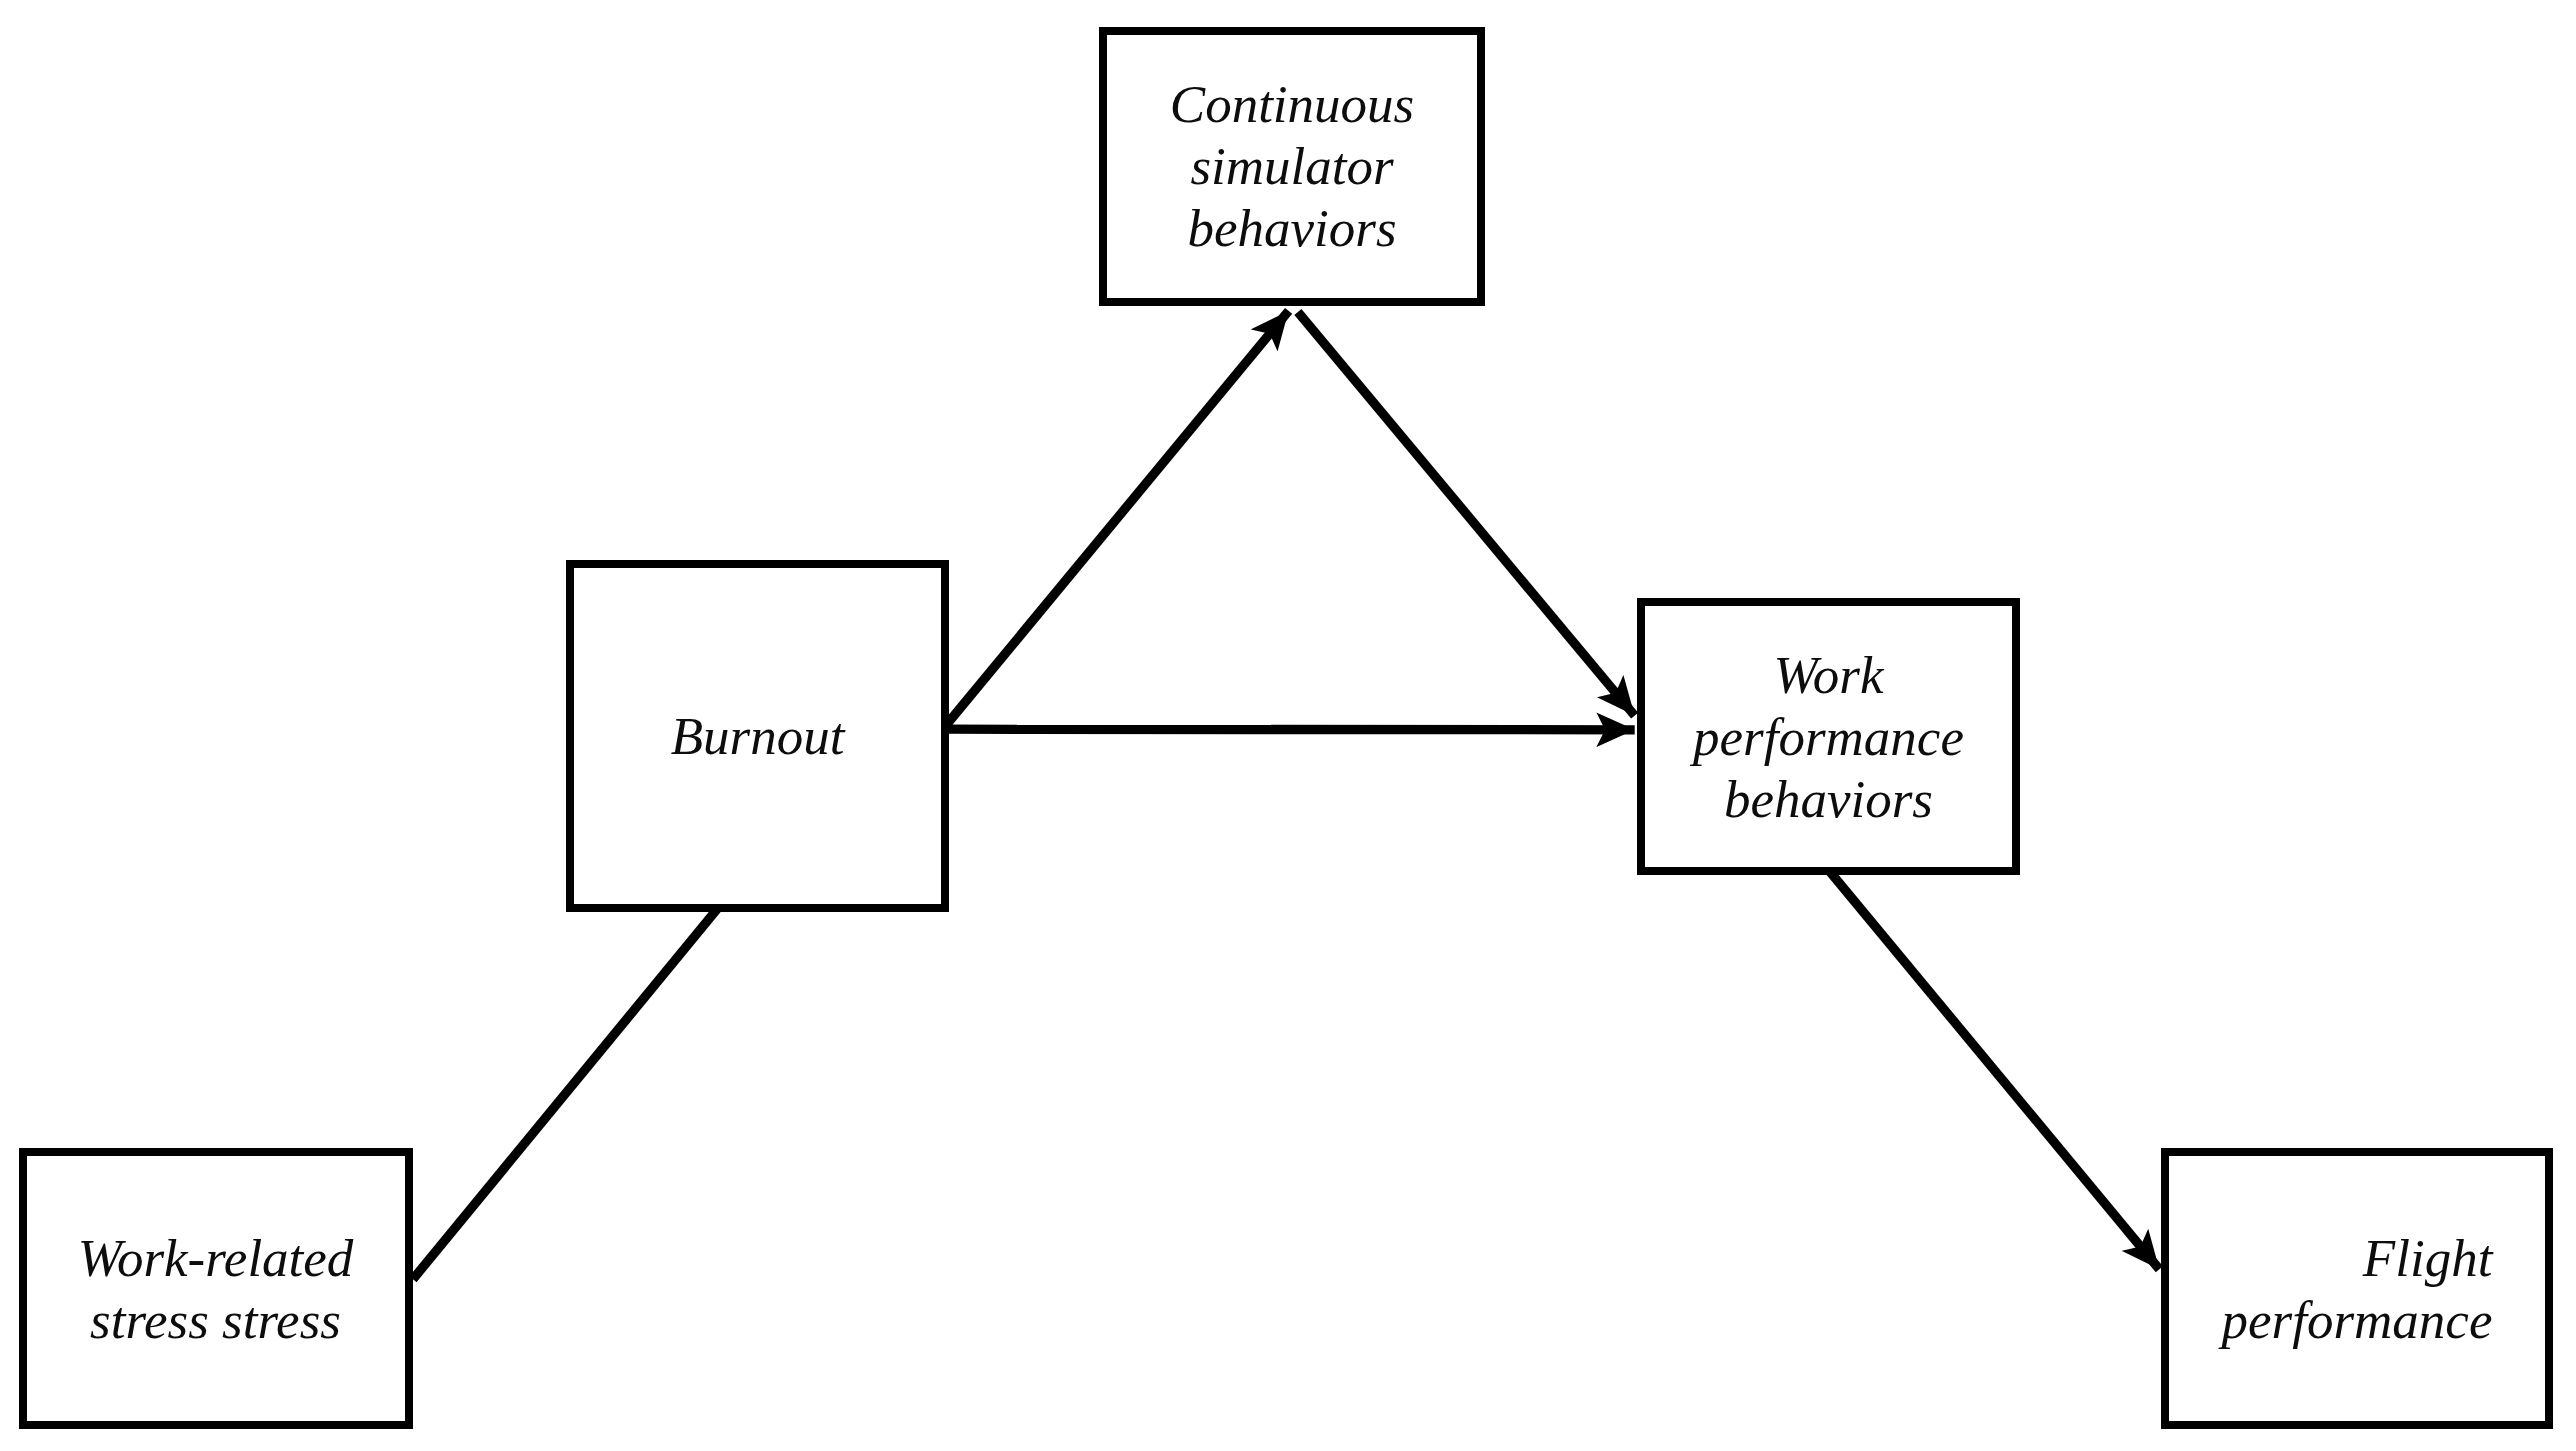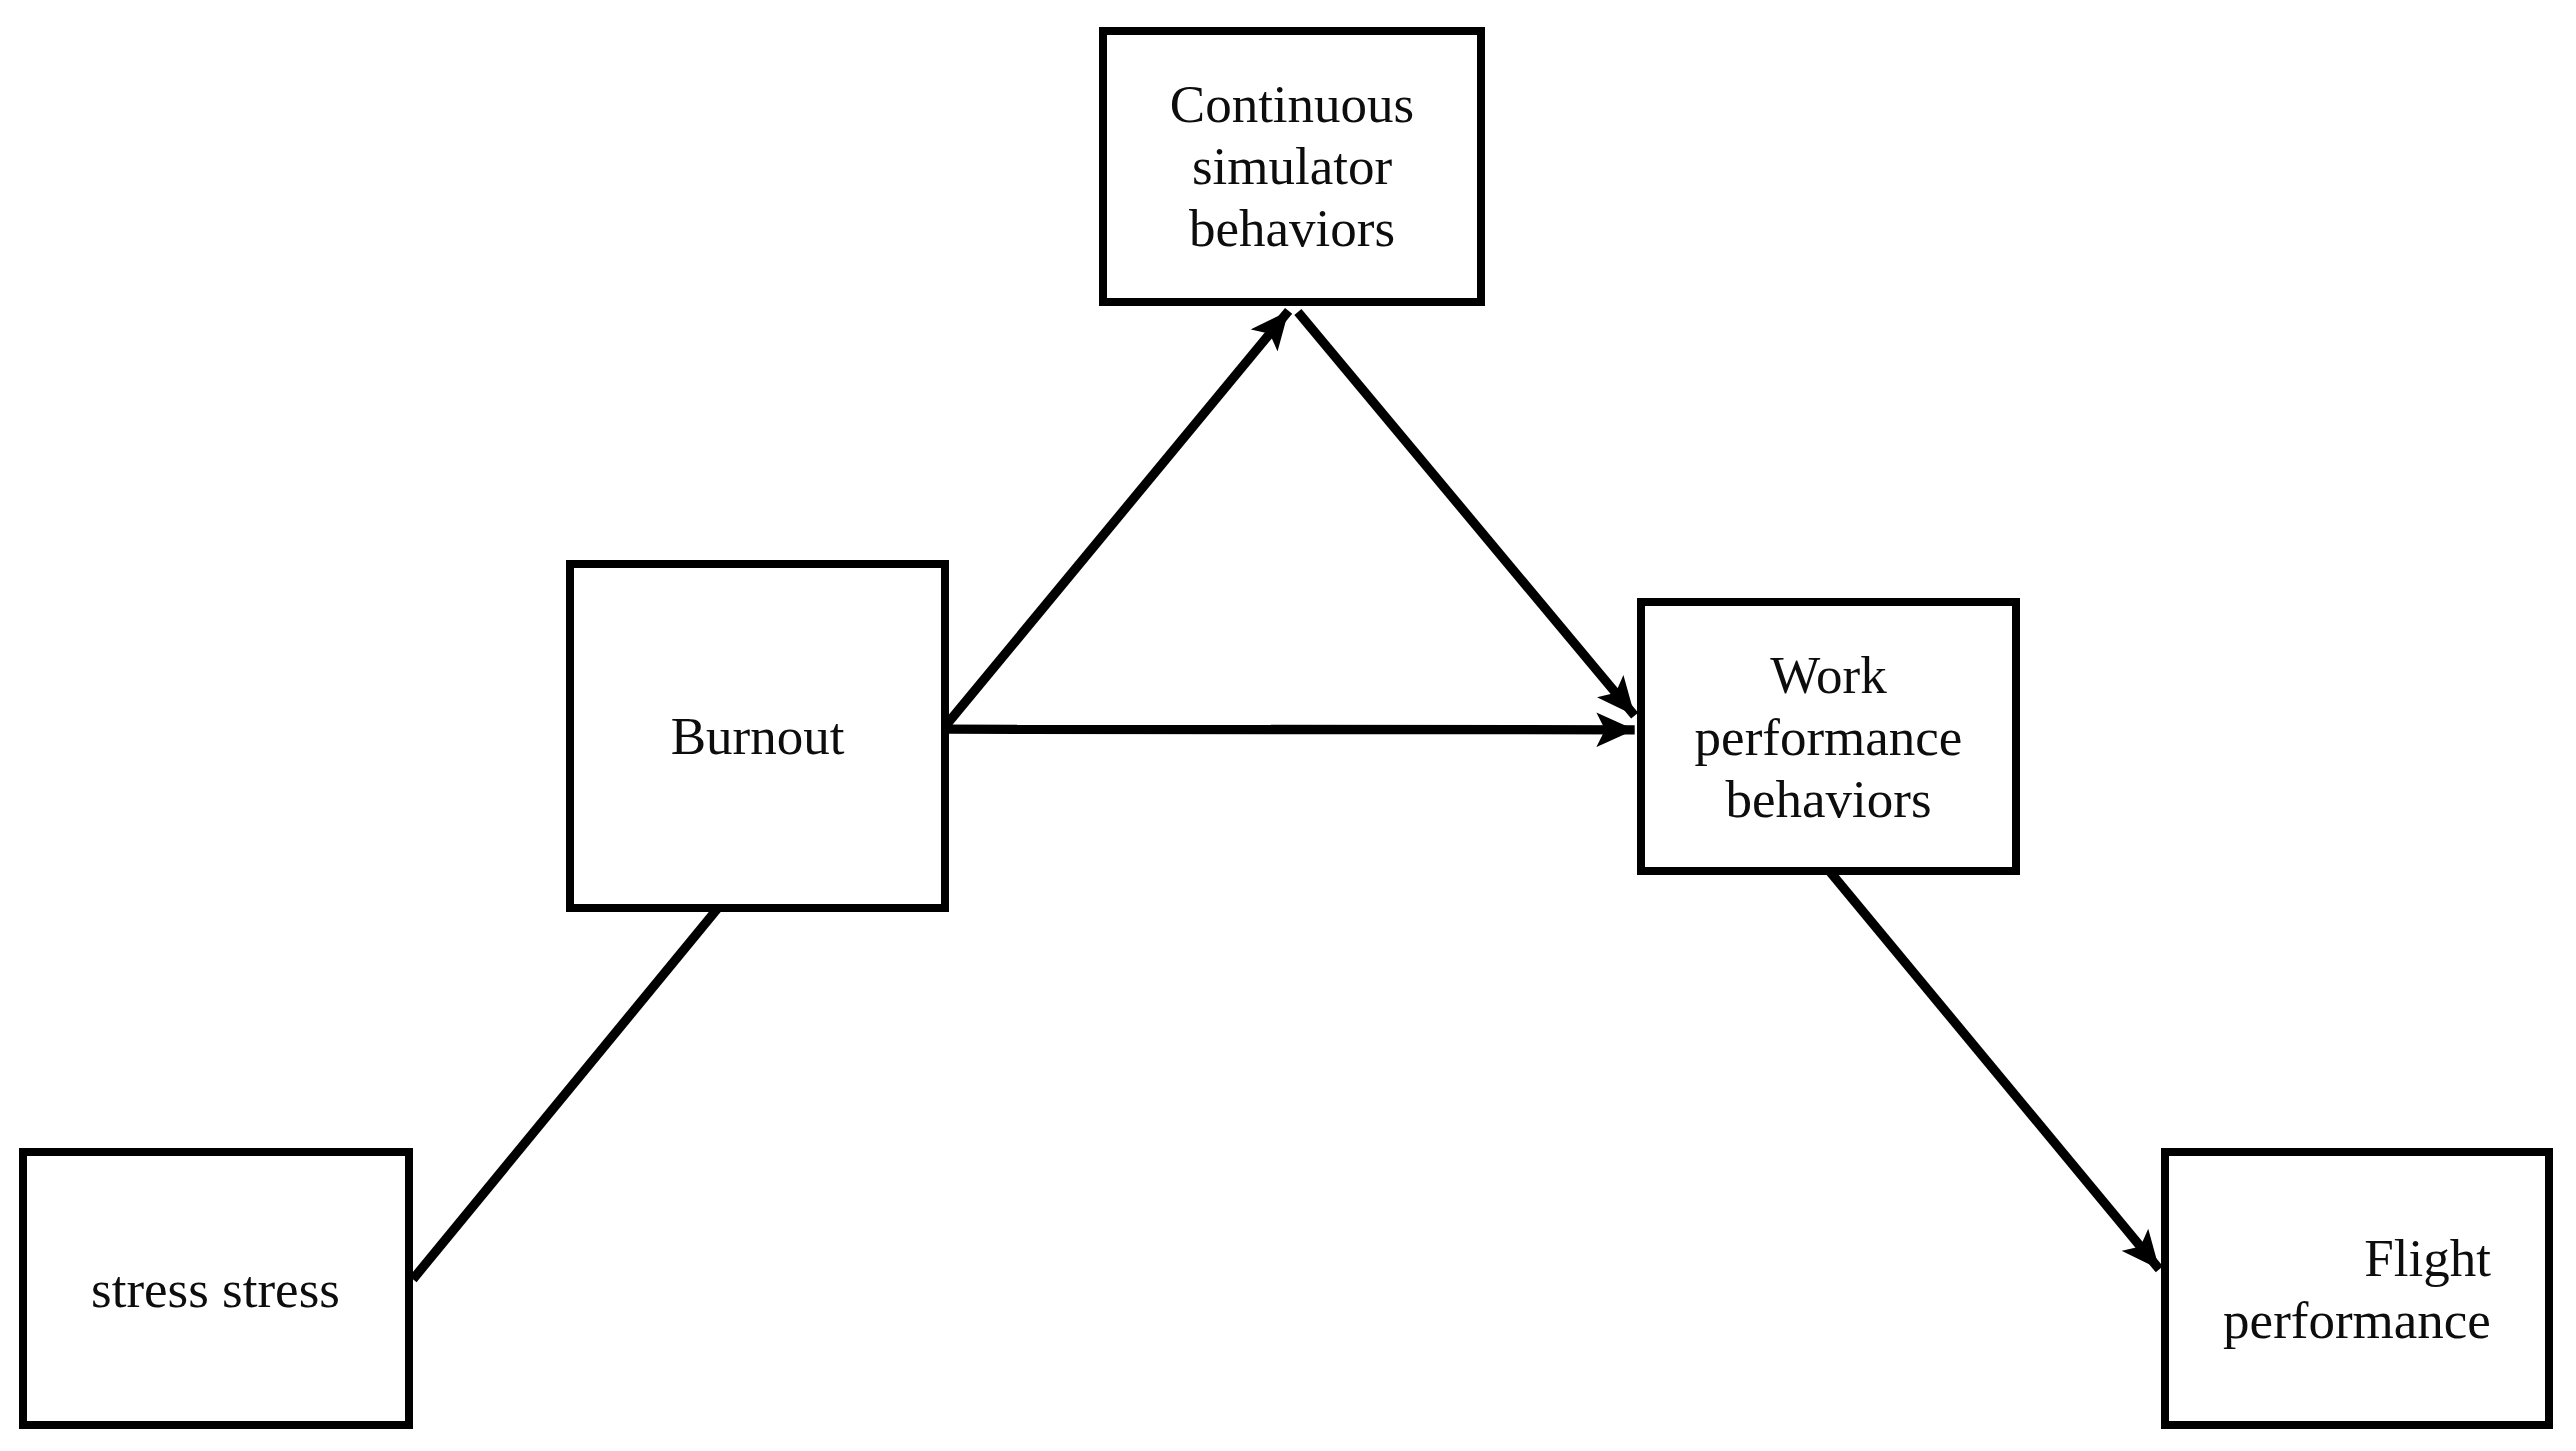--- a/index.html
+++ b/index.html
@@ -24,20 +24,21 @@
   }
   .node {
     position: absolute;
     box-sizing: border-box;
     border: 8.7px solid #000000;
     background: #ffffff;
     display: flex;
     align-items: center;
     justify-content: center;
     text-align: center;
+    font-style: italic;
   }
   .node .label {
     font-size: 53px;
     line-height: 62px;
     color: #0d0d0d;
     letter-spacing: 0px;
   }
   
   #node-wsf  { left: 18.5px;   top: 1148px; width: 394px; height: 281px; }
   #node-burn { left: 566px;  top: 560px;  width: 383px; height: 352px; }
@@ -63,20 +64,21 @@
 
     <line x1="1532" y1="1180" x2="2645" y2="1181" stroke="#000000" stroke-width="15" marker-end="url(#arrowhead)"></line>
 
     <line x1="2100" y1="505" x2="2645" y2="1158" stroke="#000000" stroke-width="15" marker-end="url(#arrowhead)"></line>
 
     <line x1="2958" y1="1407" x2="3494" y2="2054" stroke="#000000" stroke-width="15" marker-end="url(#arrowhead)"></line>
   </svg>
 
   <div class="node" id="node-wsf">
     <div class="label">
+      <div>Work-related</div>
       <div>stress stress</div>
     </div>
   </div>
 
   <div class="node" id="node-burn">
     <div class="label">
       <div>Burnout</div>
     </div>
   </div>
 

